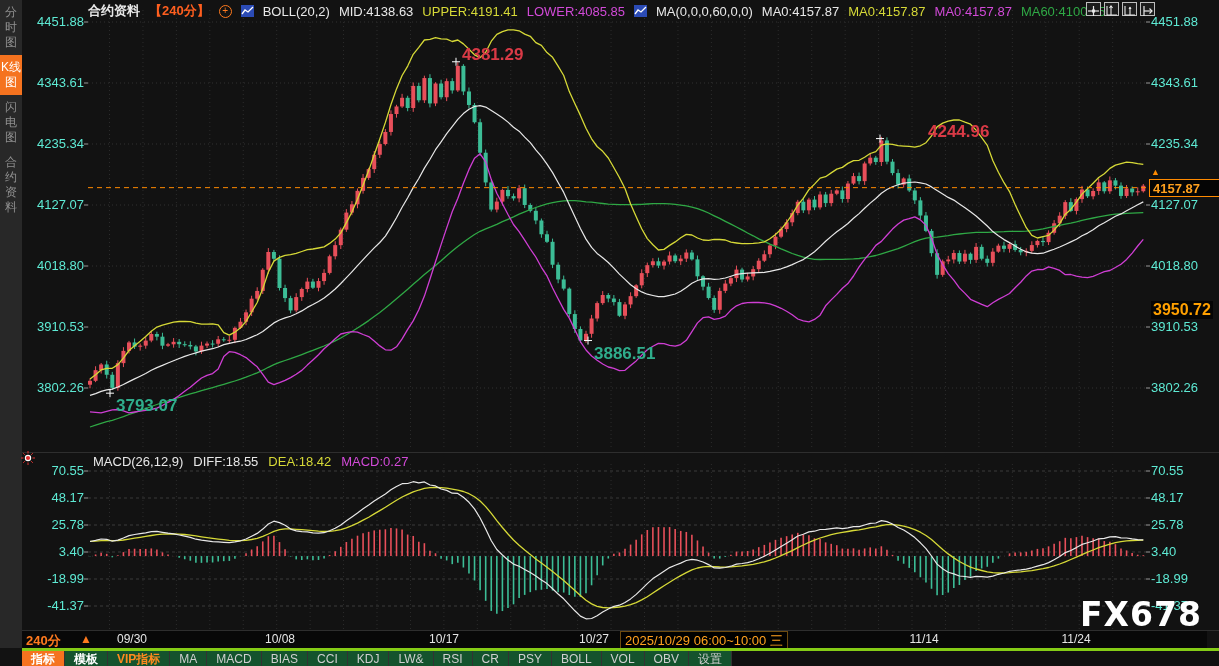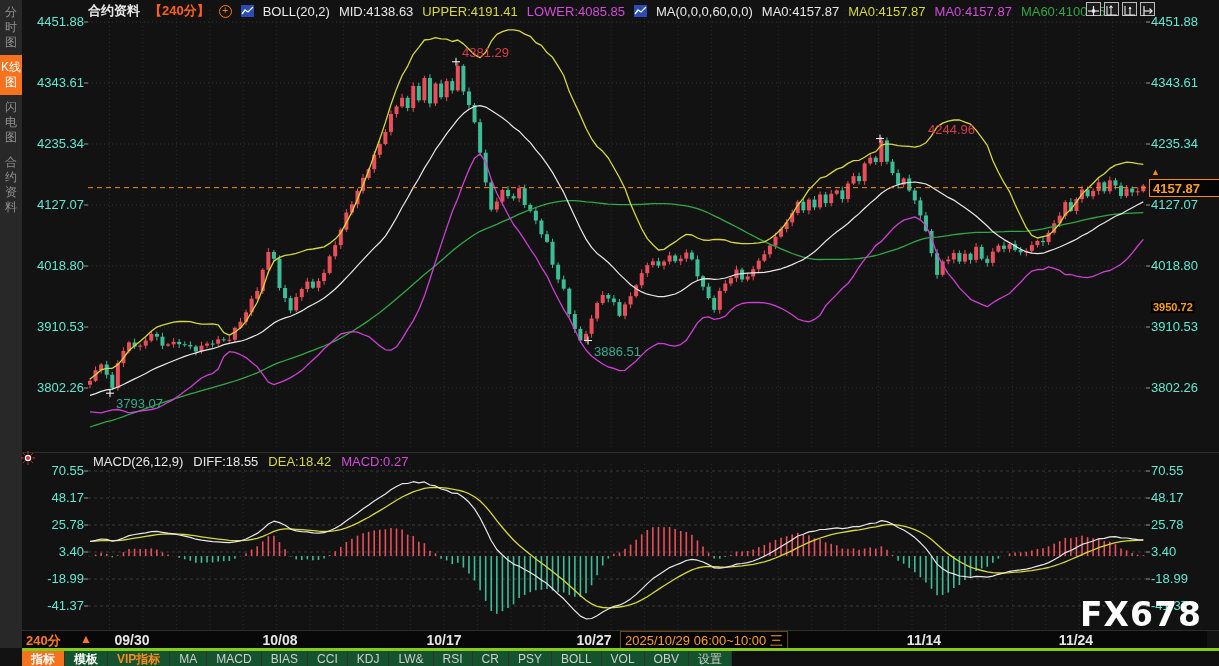--- a/index.html
+++ b/index.html
@@ -23,32 +23,32 @@
   .tool-ic{width:15px;height:14px;background:#1c1c1c;border:1px solid #bdbdbd;box-sizing:border-box;}
   
   .ylab{position:absolute;font-size:13px;color:#5eead4;z-index:5;}
   .ylab.left{width:56px;text-align:right;left:28px;}
   .ylab.right{left:1151px;text-align:left;}
   
   #price-badge{position:absolute;left:1149px;width:64px;height:15px;border:1px solid #ff8a00;
       background:#050505;color:#ffa01e;font-size:13px;font-weight:bold;text-align:left;
       padding:1px 2px 0 3px;z-index:12;}
   #alert-ic{position:absolute;left:1151px;color:#ff8a00;font-size:9px;z-index:12;}
-  #alt-price{position:absolute;left:1151px;color:#ffa000;font-size:11px;font-weight:bold;z-index:11;background:#050505;padding:0 2px;}
-  .marker-label{position:absolute;font-size:13px;font-weight:normal;z-index:9;}
+  #alt-price{position:absolute;left:1151px;color:#ffa000;font-size:16px;font-weight:bold;z-index:11;background:#050505;padding:0 2px;}
+  .marker-label{position:absolute;font-size:17px;font-weight:bold;z-index:9;}
   .marker-label.up{color:#d93a46;} .marker-label.dn{color:#2fae8c;}
   
   #macd-hdr{position:absolute;left:93px;top:454px;font-size:13px;display:flex;gap:10px;z-index:9;white-space:nowrap;}
   
   .hdiv{position:absolute;left:22px;right:0;height:1px;background:#2e2e2e;z-index:6;}
   
   #xaxis{position:absolute;left:22px;right:12px;top:631px;height:17px;background:#080808;z-index:25;}
   #xaxis .period{position:absolute;left:4px;top:1px;color:#ff7a1e;font-size:13px;font-weight:bold;}
   #xaxis .arrow{position:absolute;left:58px;top:1px;color:#ff7a1e;font-size:12px;}
-  .date-lab{position:absolute;top:1px;color:#e6e6e6;font-size:14px;font-weight:bold;transform:translateX(-50%);}
+  .date-lab{position:absolute;top:1px;color:#e6e6e6;font-size:12px;font-weight:normal;transform:translateX(-50%);}
   #sel-date{position:absolute;top:0px;color:#ffa01e;font-size:13px;background:#000;
             border:1px solid #6b4a10;padding:0 4px;white-space:nowrap;}
   
   #toolbar{position:absolute;left:22px;right:0;top:648px;height:18px;background:#101010;
            border-top:3px solid #84cc16;display:flex;z-index:25;}
   .tb-btn{height:17px;line-height:17px;padding:0 9px;font-size:12px;color:#cfcfcf;background:#14532d;
           border-right:1px solid #323232;cursor:pointer;white-space:nowrap;}
   .tb-btn.active{background:#f5731f;color:#fff;font-weight:bold;}
   .tb-btn.vip{color:#ff8a1e;font-weight:bold;}
   .tb-btn.b2{color:#fff;font-weight:bold;}

